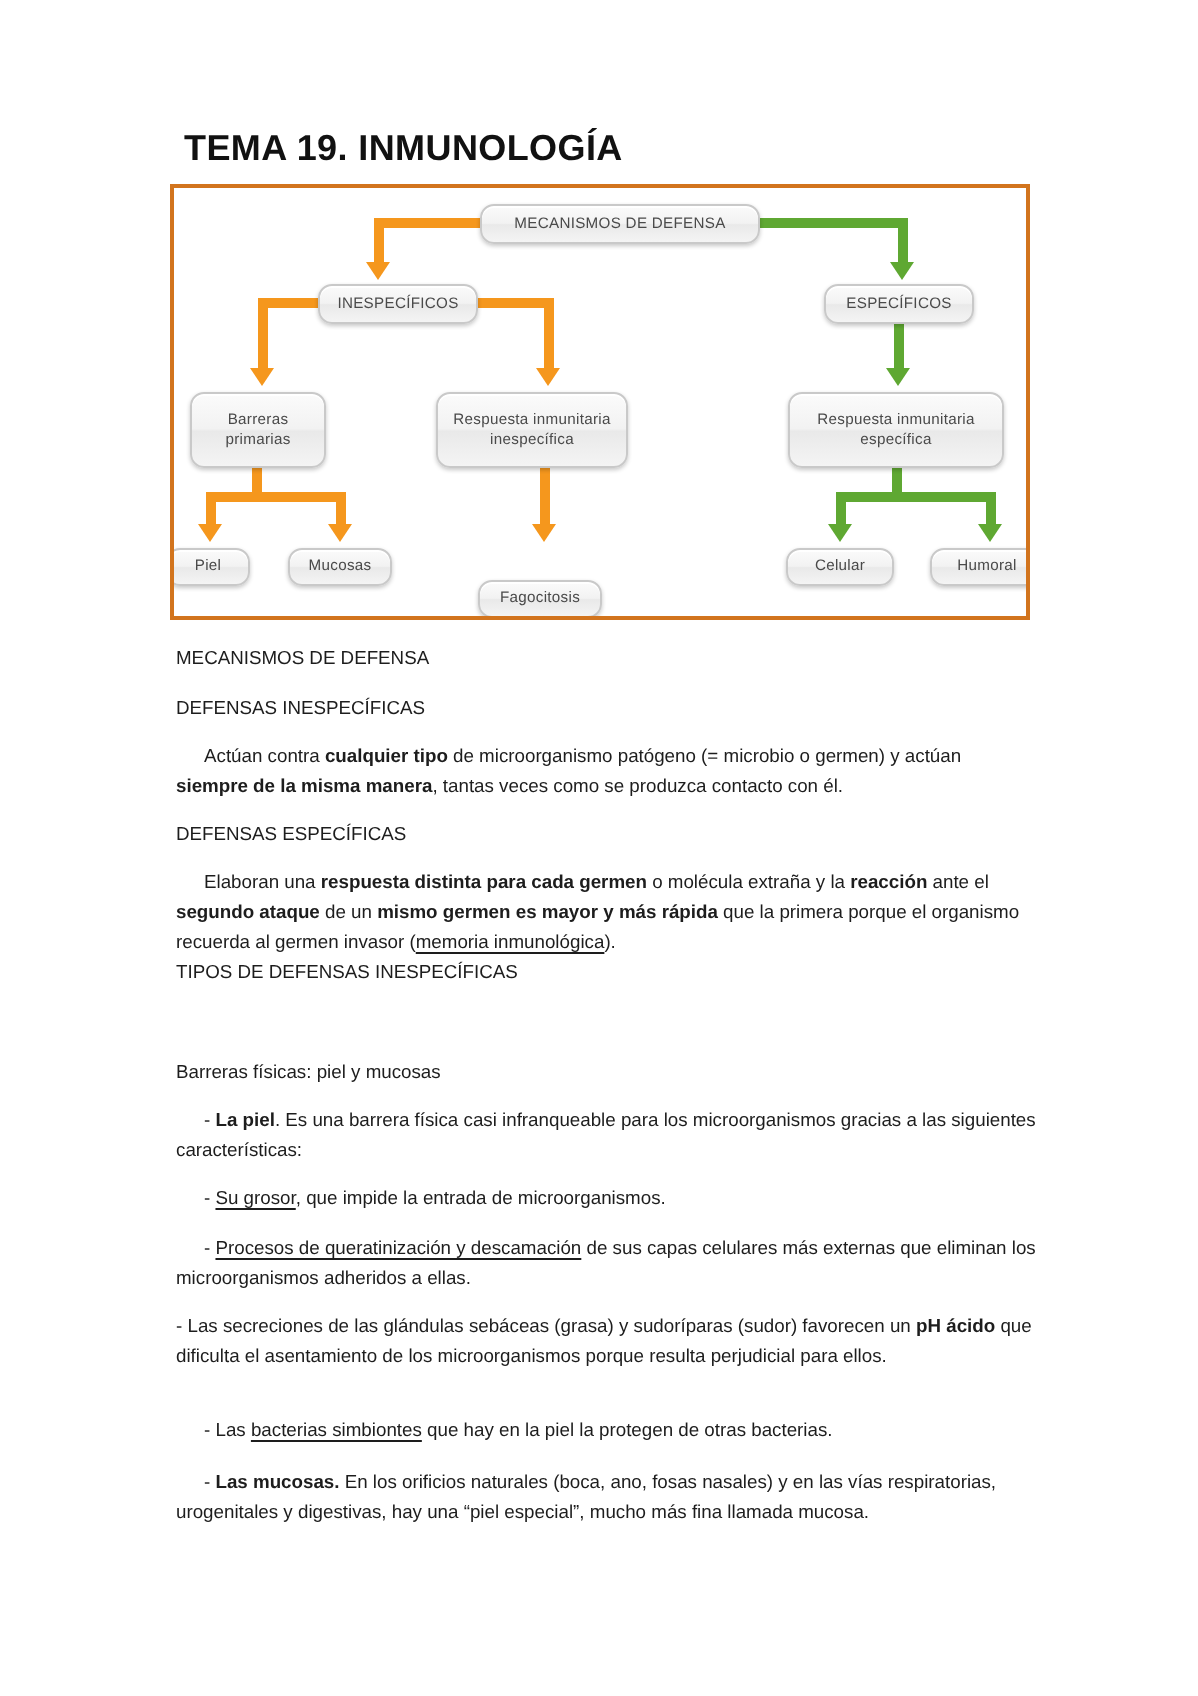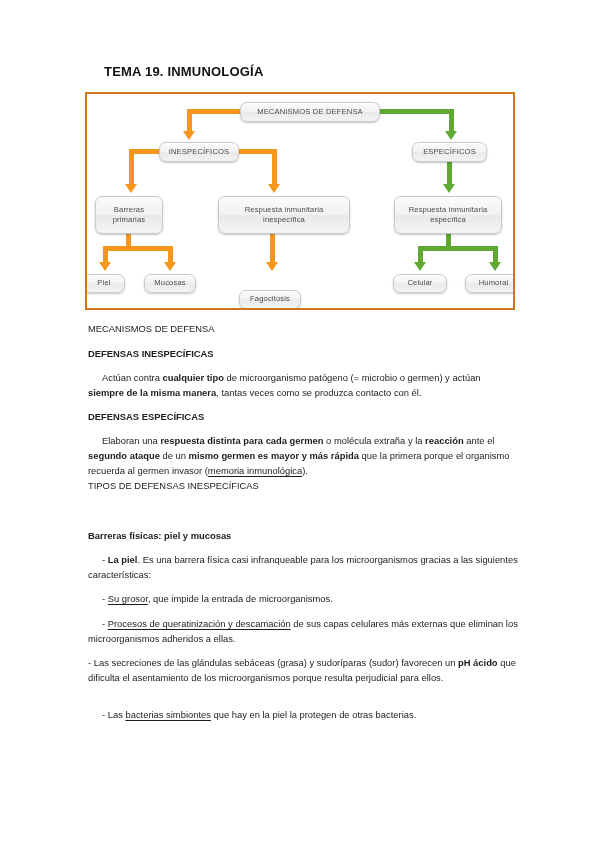--- a/index.html
+++ b/index.html
@@ -17,23 +17,23 @@
   }
   .page {
     position: absolute;
     inset: 0;
     padding: 0;
   }
 
   
   .doc-title {
     position: absolute;
-    left: 104px;
+    left: 92px;
     top: 64px;
-    font-size: 13px;
+    font-size: 18px;
     font-weight: bold;
     letter-spacing: 0.2px;
     color: #111;
   }
 
   
   .diagram-frame {
     position: absolute;
     left: 85px;
     top: 92px;
@@ -94,21 +94,21 @@
   .para {
     position: absolute;
     left: 88px;
     width: 430px;
     font-size: 9.4px;
     line-height: 1.62;
     color: #1d1d1d;
     text-align: left;
   }
   .para.plain { font-weight: normal; }
-  .head { font-weight: bold; }
+  .head { font-weight: normal; }
   b { font-weight: bold; }
   u { text-decoration: underline; text-underline-offset: 1.5px; }
 
   .bullet-row {
     position: absolute;
     left: 88px;
     width: 430px;
     font-size: 9.4px;
     display: flex;
     align-items: baseline;
@@ -160,21 +160,21 @@
       <div class="conn v orange" style="left:185px; top:55px; height:36px;"></div>
       <div class="arrow orange" style="left:181px; top:90px;"></div>
 
       <div class="conn v green" style="left:360px; top:68px; height:24px;"></div>
       <div class="arrow green" style="left:356px; top:90px;"></div>
 
       <div class="node" style="left:8px; top:102px; width:68px; height:38px;">
         <span>Barreras primarias</span>
       </div>
 
-      <div class="node" style="left:131px; top:102px; width:132px; height:38px;">
+      <div class="node" style="left:131px; top:102px; width:96px; height:38px;">
         <span>Respuesta inmunitaria inespecífica</span>
       </div>
 
       <div class="node" style="left:307px; top:102px; width:108px; height:38px;">
         <span>Respuesta inmunitaria específica</span>
       </div>
 
       <div class="conn v orange" style="left:39px; top:140px; height:17px;"></div>
       <div class="conn h orange" style="left:16px; top:152px; width:70px;"></div>
       <div class="conn v orange" style="left:16px; top:152px; height:17px;"></div>
@@ -243,14 +243,17 @@
   </div>
 
   <div class="para" style="top:655px;">
     <span>- Las secreciones de las glándulas sebáceas (grasa) y sudoríparas (sudor)  favorecen un </span><b>pH ácido</b><span> que dificulta el asentamiento de los microorganismos porque resulta perjudicial para ellos.</span>
   </div>
 
   <div class="para indent" style="top:707px;">
     <span>- Las </span><u>bacterias simbiontes</u><span> que hay en la piel la protegen de otras bacterias.</span>
   </div>
 
+  <div class="para indent" style="top:733px;">
+    <span>- </span><b>Las mucosas.</b><span> En los orificios naturales (boca, ano, fosas nasales) y en las vías respiratorias, urogenitales y digestivas, hay una “piel especial”, mucho más fina llamada mucosa.</span>
+  </div>
 
 </div>
 
 </body></html>

